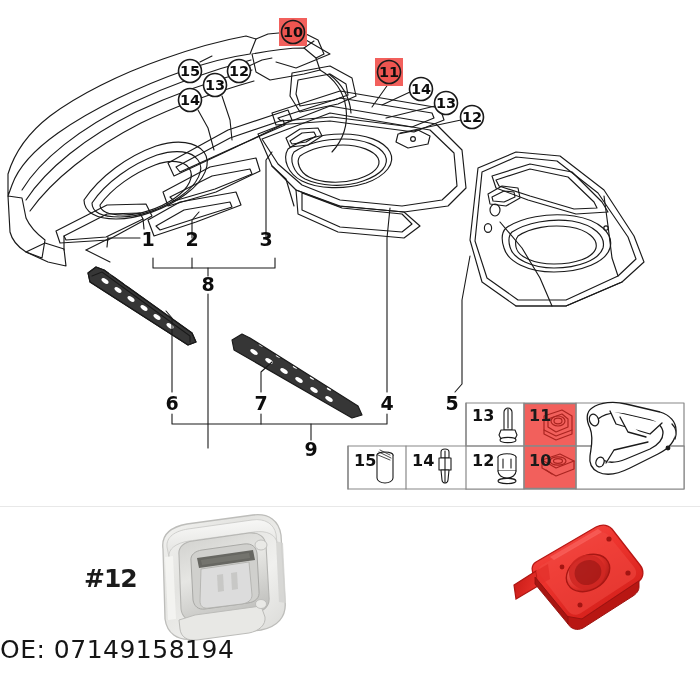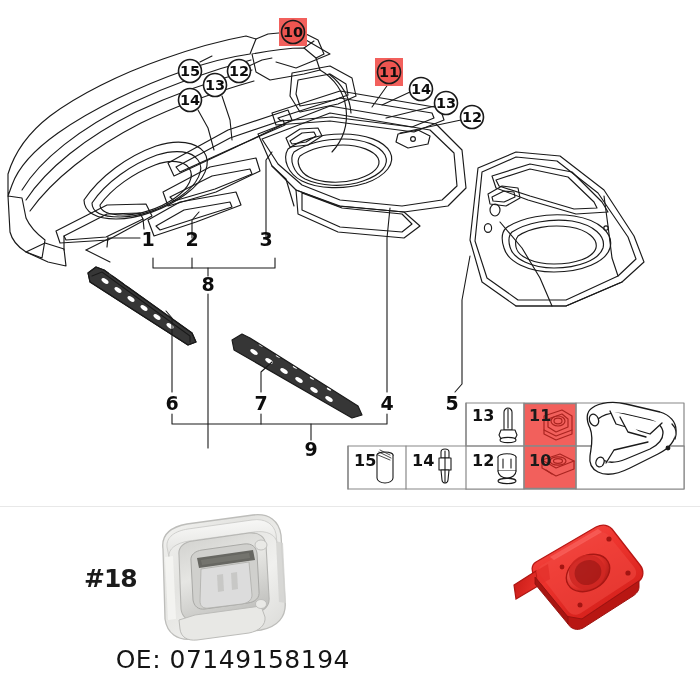--- a/index.html
+++ b/index.html
@@ -60,23 +60,23 @@
     font-family: "DejaVu Sans", sans-serif;
     font-weight: bold;
     font-size: 25px;
     color: #1b1b1b;
     letter-spacing: -1px;
     top: 57px;
   }
   #hash-11 { left: 84px; }
   .product-oe {
     position: absolute;
-    top: 138px;
+    top: 128px;
     width: 350px;
-    text-align: right;
+    text-align: left;
     font-family: "DejaVu Sans", sans-serif;
     font-size: 25px;
     color: #151515;
     letter-spacing: 0.5px;
   }
   .part-svg {
     position: absolute;
     top: 0;
     width: 200px;
     height: 140px;
@@ -490,21 +490,21 @@
 
         <path d="M60,108 L126,99 L130,110 C131,118 124,124 114,126
                  L62,133 C52,134 46,130 45,122 L44,113 Z" fill="#e8e8e5" stroke="#bcbcb9" stroke-width="1"></path>
 
         <ellipse cx="126" cy="38" rx="6" ry="5" fill="#e9e9e6" stroke="#b8b8b5" stroke-width="0.8"></ellipse>
         <ellipse cx="126" cy="97" rx="5.5" ry="4.5" fill="#e9e9e6" stroke="#b8b8b5" stroke-width="0.8"></ellipse>
 
         <path d="M30,50 L38,49 L41,112 L33,113 Z" fill="#f6f6f4" opacity="0.8"></path>
         <path d="M141,34 L148,36 L151,96 L144,95 Z" fill="#d4d4d1" opacity="0.85"></path>
       </svg>
-      <div class="product-hash" id="hash-11">#18</div>
+      <div class="product-hash" id="hash-11">#12</div>
       <div class="product-oe">OE: 07149158194</div>
     </div>
 
     <div class="product-panel">
       <svg id="part-svg-10" class="part-svg" viewBox="0 0 200 140" xmlns="http://www.w3.org/2000/svg">
         <defs>
           <linearGradient id="redBody" x1="0" y1="0" x2="0.6" y2="1">
             <stop offset="0%" stop-color="#f6524c"></stop>
             <stop offset="45%" stop-color="#ee342e"></stop>
             <stop offset="100%" stop-color="#d41f1a"></stop>

